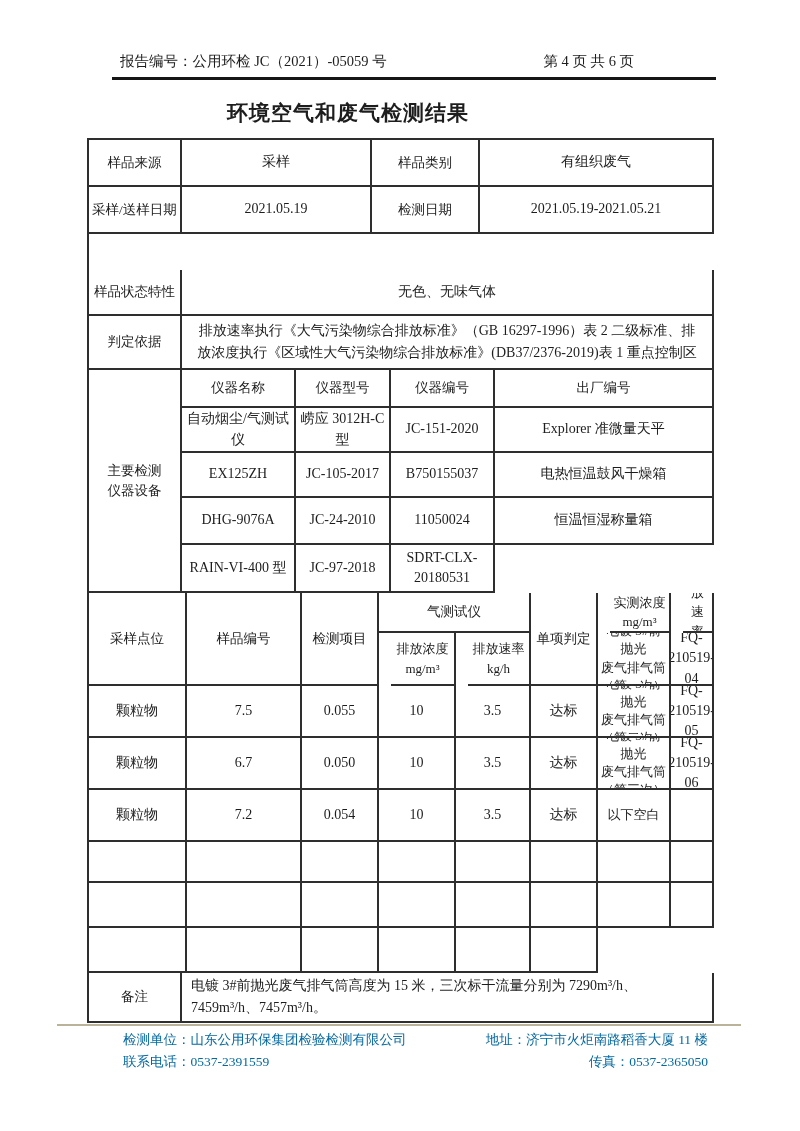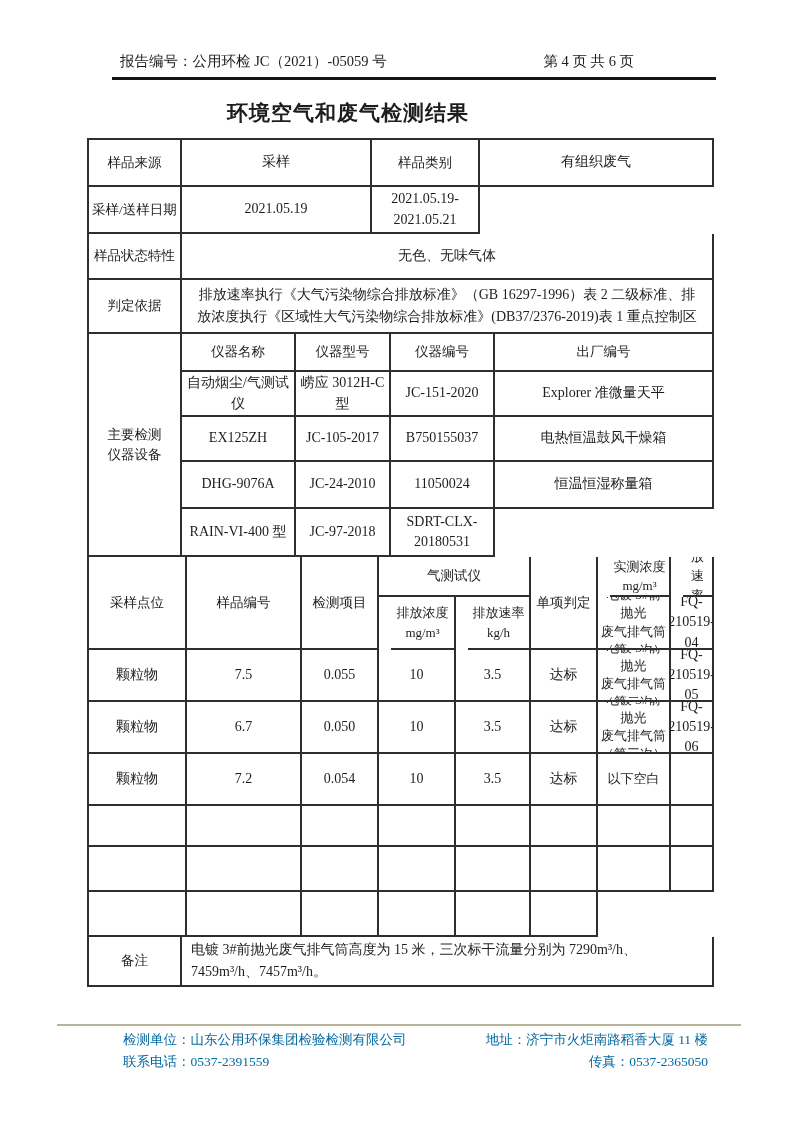--- a/index.html
+++ b/index.html
@@ -34,21 +34,21 @@
   .c {
     border-right: 2px solid #2e2e2e; border-bottom: 2px solid #2e2e2e;
     display: flex; align-items: center; justify-content: center;
     text-align: center; line-height: 1.45; overflow: hidden;
     padding: 1px 3px;
   }
   .lab { font-size: 13.5px; }
   .nowrap { white-space: nowrap; padding: 1px 1px; }
   .pre { white-space: pre-line; }
   .secA { grid-template-columns: 93px 190px 108px 234px; grid-auto-rows: 47px; }
-  .secB { grid-template-columns: 93px 532px; grid-auto-rows: 46px; }
+  .secB { grid-template-columns: 93px 532px; grid-auto-rows: 46px; margin-top: 36px; }
   .secC { grid-template-columns: 93px 532px; grid-auto-rows: 54px; border-radius: 27px; }
   .basis-val { padding: 2px 12px; line-height: 1.55; }
   .secD { grid-template-columns: 93px 114px 95px 104px 219px; grid-template-rows: 38px 45px 45px 47px 48px; }
   .secD-label { grid-row: 1 / span 5; grid-column: 1; }
   .secE { grid-template-columns: 98px 115px 77px 77px 75px 67px 73px 43px; grid-template-rows: 40px 53px 52px 52px 52px 41px 45px 45px; }
   .rs2 { grid-row: span 2; }
   .cs2 { grid-column: span 2; }
   .subhdr { font-size: 13px; line-height: 1.5; margin-left: 12px; }
   .pt { font-size: 13px; line-height: 1.4; }
   .secF { grid-template-columns: 93px 532px; grid-auto-rows: 50px; }
@@ -80,20 +80,21 @@
 
 <div class="dt">
 
   <div class="sec secA">
     <div class="c lab">样品来源</div>
     <div class="c">采样</div>
     <div class="c lab">样品类别</div>
     <div class="c">有组织废气</div>
     <div class="c lab nowrap">采样/送样日期</div>
     <div class="c">2021.05.19</div>
+    <div class="c lab">检测日期</div>
     <div class="c">2021.05.19-2021.05.21</div>
   </div>
 
   <div class="sec secB">
     <div class="c lab">样品状态特性</div>
     <div class="c">无色、无味气体</div>
   </div>
 
   <div class="sec secC">
     <div class="c lab">判定依据</div>

